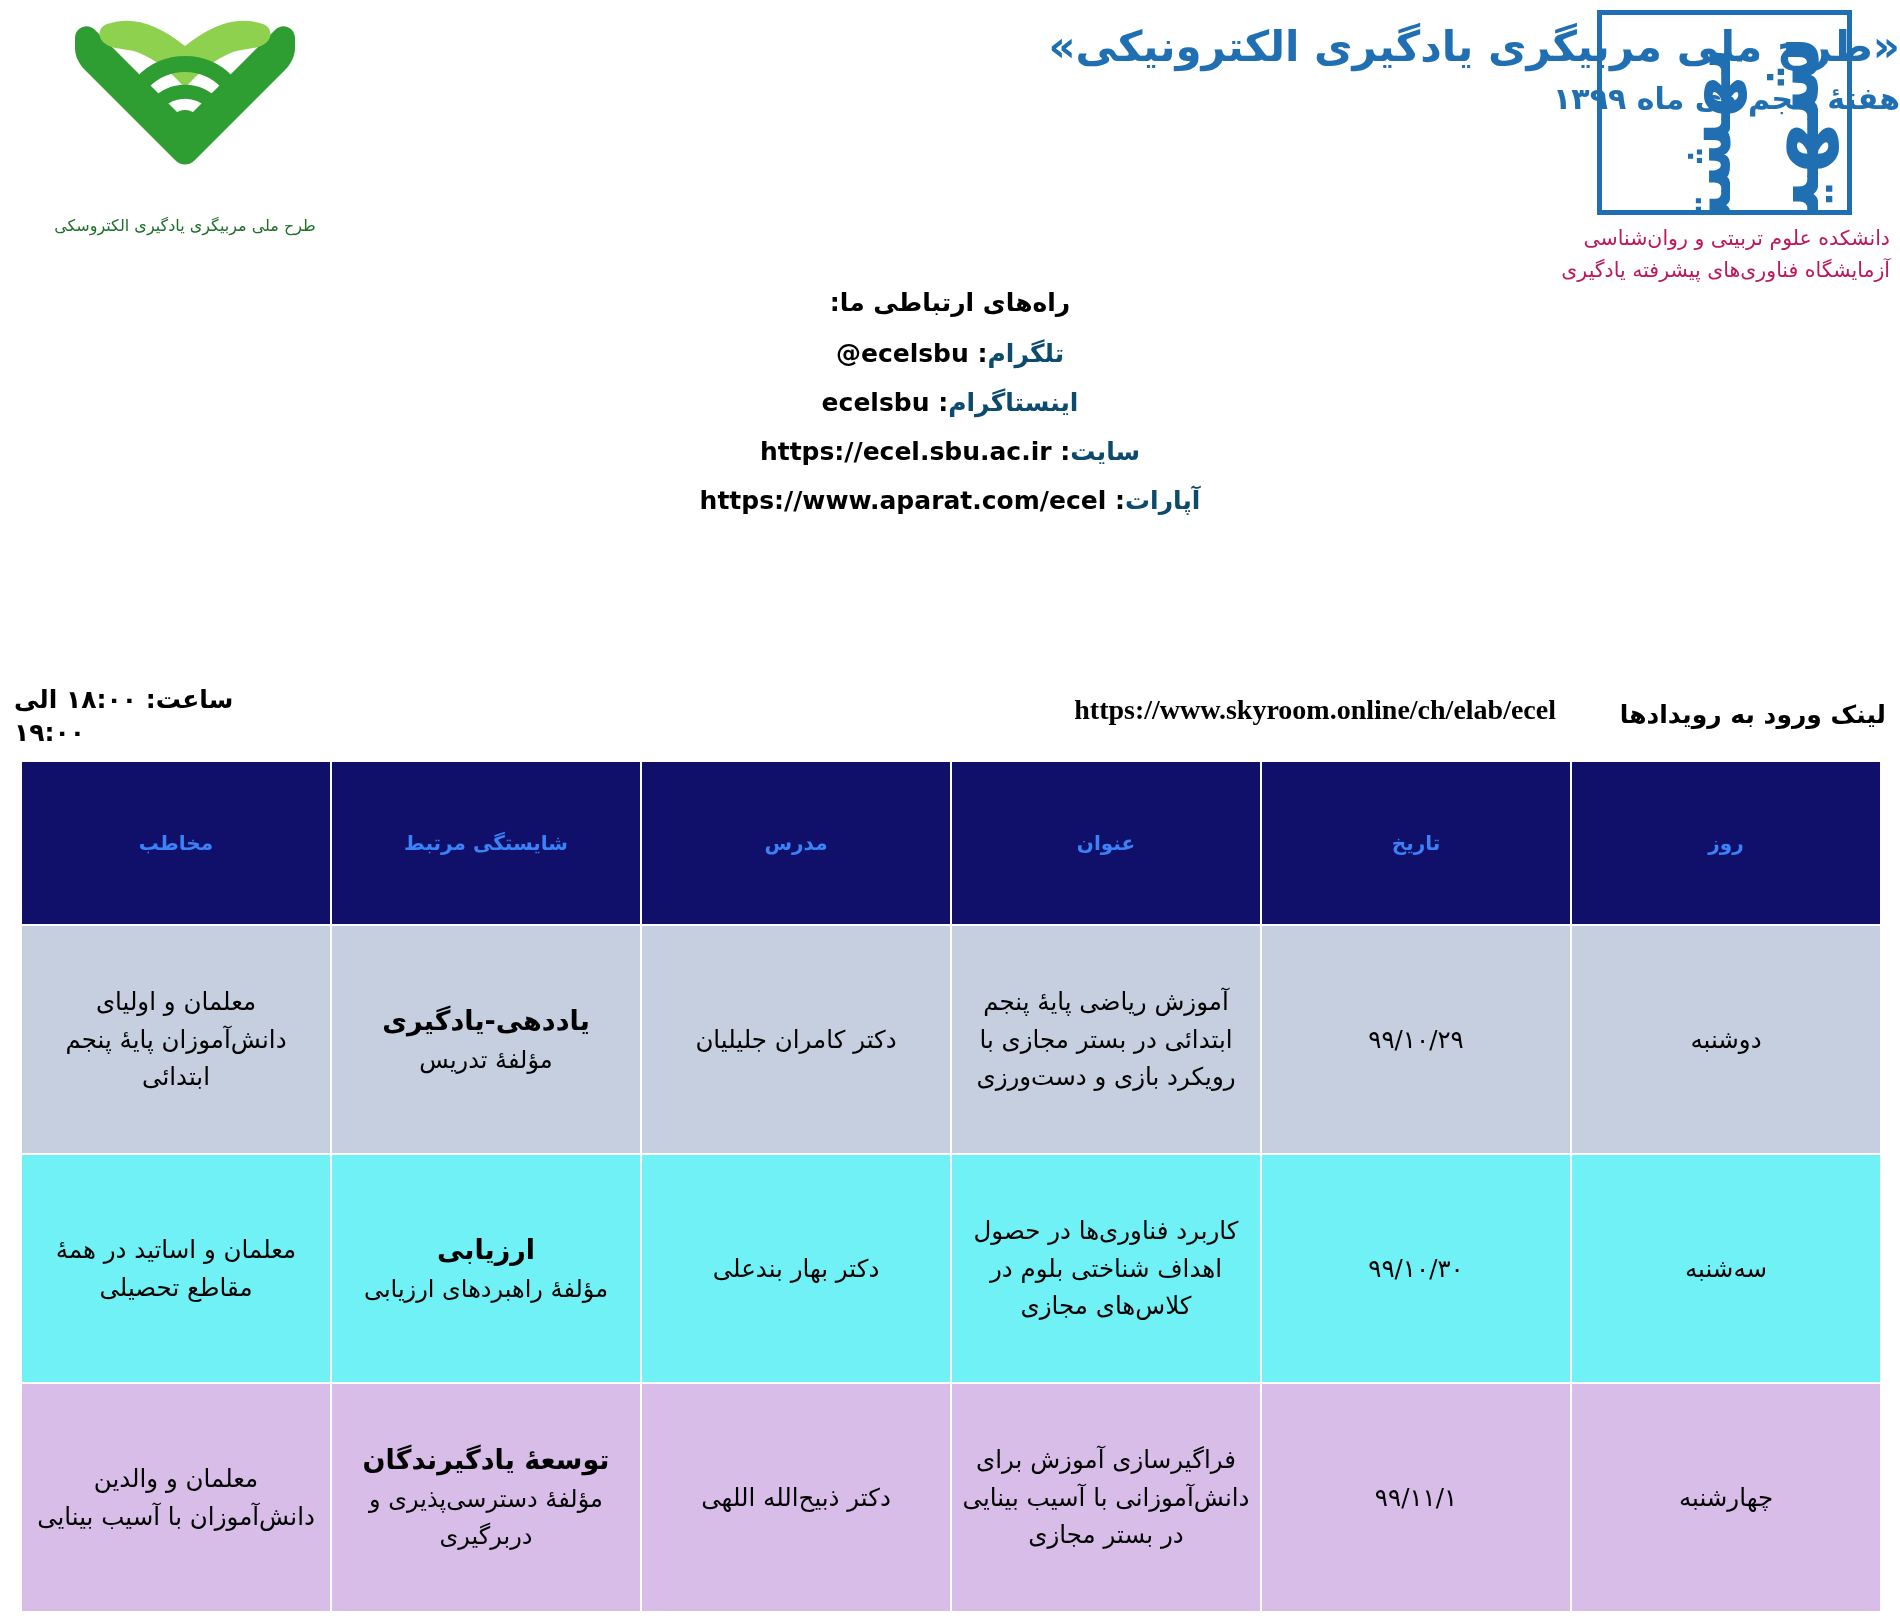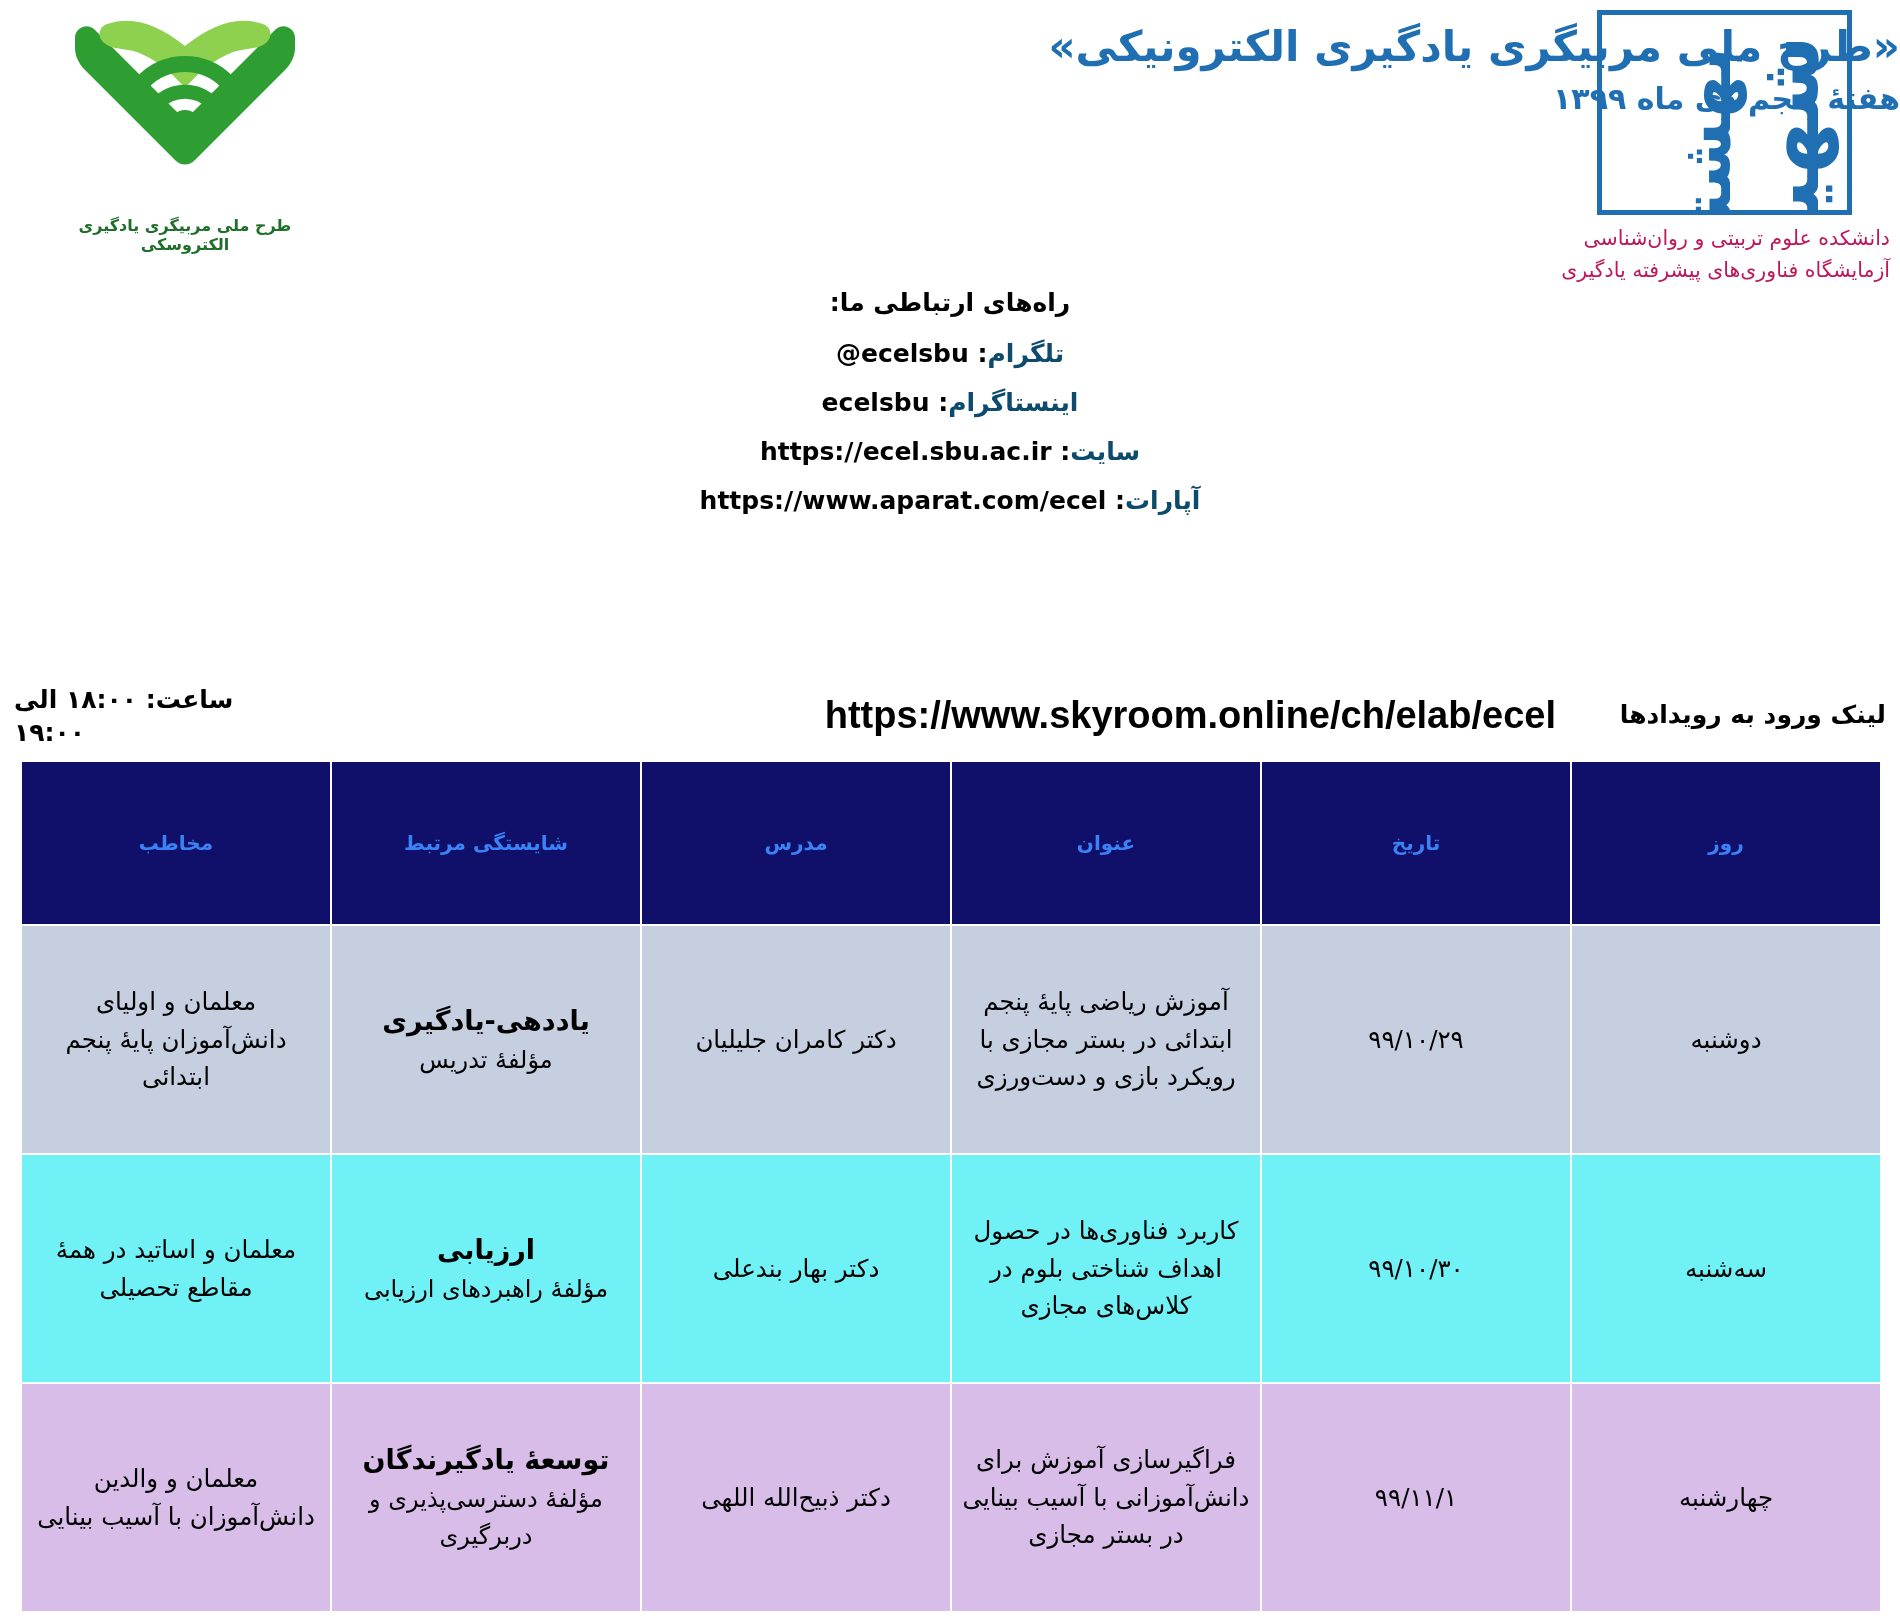--- a/index.html
+++ b/index.html
@@ -103,21 +103,21 @@
   .ecel-logo-block {
     position: absolute;
     top: 8px;
     left: 35px;
     width: 300px;
     text-align: center;
   }
   .ecel-caption {
     margin-top: 4px;
     font-size: 16px;
-    font-weight: bold;
+    font-weight: normal;
     color: #1f6f2a;
   }
 
   
   .contact {
     position: absolute;
     top: 288px;
     left: 0;
     right: 0;
     text-align: center;
@@ -156,23 +156,23 @@
     right: 0;
     top: 10px;
     font-size: 25px;
     font-weight: bold;
     color: #000000;
   }
   .link-url {
     position: absolute;
     right: 330px;
     top: 4px;
-    font-family: Liberation Sans, sans-serif;
-    font-weight: bold;
-    font-size: 38px;
+    font-family: Liberation Serif, serif;
+    font-weight: bold;
+    font-size: 28px;
     color: #000000;
     direction: ltr;
   }
   .time-label {
     position: absolute;
     left: 0;
     top: -6px;
     font-size: 25px;
     font-weight: bold;
     color: #000000;

